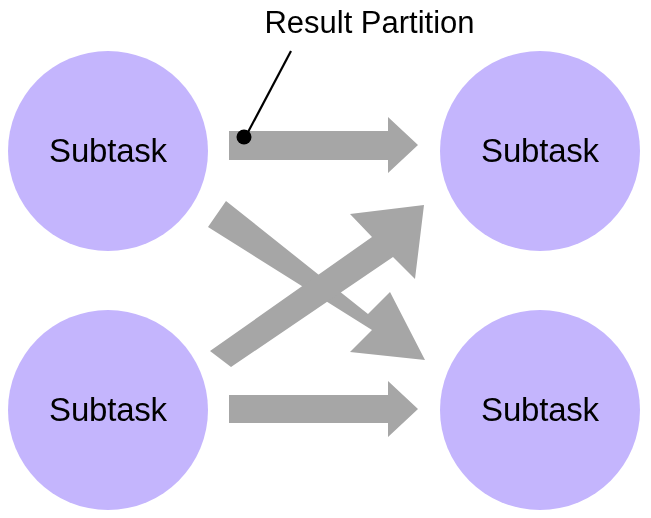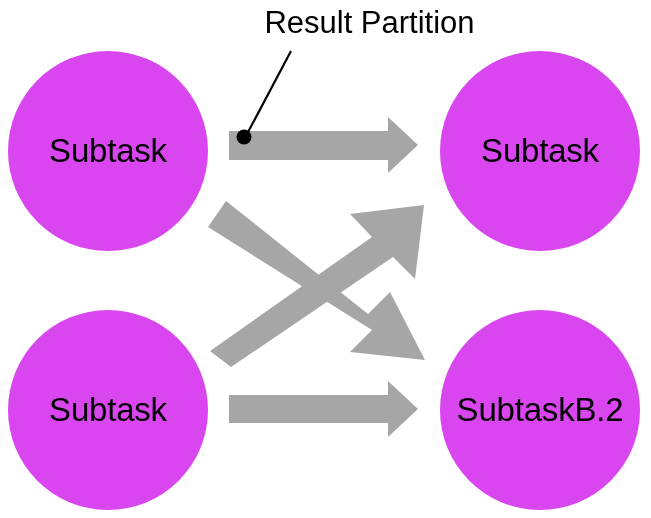--- a/index.html
+++ b/index.html
@@ -22,22 +22,23 @@
     left: 0;
     top: 0;
     width: 651px;
     height: 518px;
   }
   .node-circle {
     position: absolute;
     width: 200px;
     height: 200px;
     border-radius: 50%;
-    background: #d946ef;
+    background: #c4b5fd;
     display: flex;
+    flex-direction: column;
     align-items: center;
     justify-content: center;
     box-sizing: border-box;
   }
   .node-label {
     color: #000000;
     font-family: "Liberation Sans", sans-serif;
     font-size: 33px;
     line-height: 1.32;
     text-align: center;
@@ -91,16 +92,15 @@
   <div class="node-circle" id="node-b1">
     <span class="node-label">Subtask</span>
   </div>
 
   <div class="node-circle" id="node-a2">
     <span class="node-label">Subtask</span>
   </div>
 
   <div class="node-circle" id="node-b2">
     <span class="node-label">Subtask</span>
-    <span class="node-label">B.2</span>
   </div>
 
 </div>
 
 </body></html>

